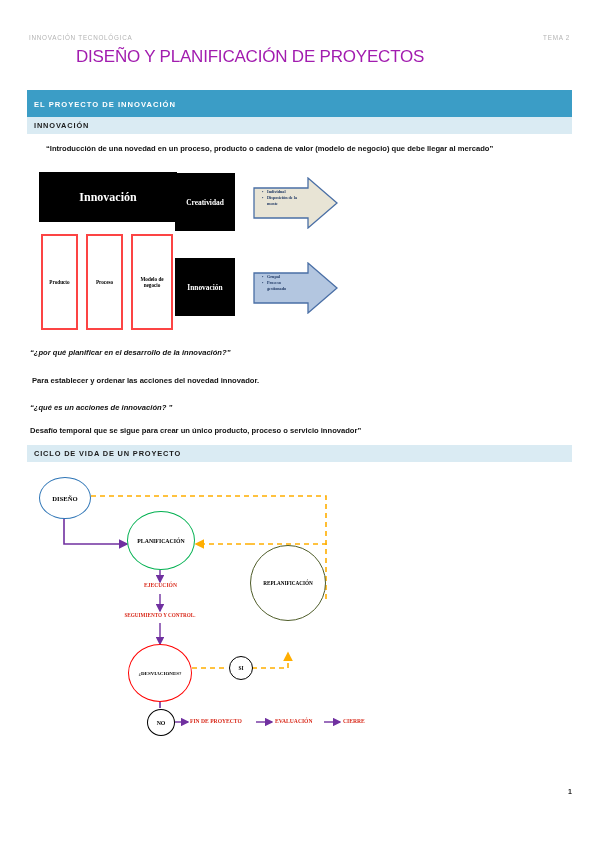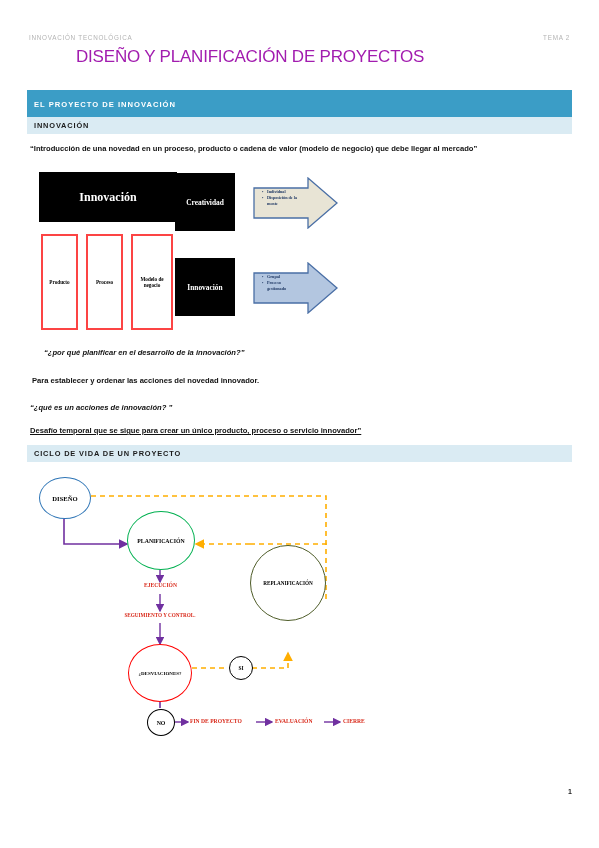--- a/index.html
+++ b/index.html
@@ -190,21 +190,21 @@
   <div class="doc-title">DISEÑO Y PLANIFICACIÓN DE PROYECTOS</div>
 
   <div class="band-main" style="top:90px;">
     <span class="band-label">EL PROYECTO DE INNOVACIÓN</span>
   </div>
 
   <div class="band-sub" style="top:117px;">
     <span class="band-label">INNOVACIÓN</span>
   </div>
 
-  <div class="para" style="top:144px;">“Introducción de una novedad en un proceso, producto o cadena de valor (modelo de negocio) que debe llegar al mercado”</div>
+  <div class="para" style="top:144px;margin-left:16px;">“Introducción de una novedad en un proceso, producto o cadena de valor (modelo de negocio) que debe llegar al mercado”</div>
 
   <div class="d1">
 
     <div class="blk" style="left:39px; top:172px; width:138px; height:50px; font-size:12px;">Innovación</div>
 
     <div class="redbox" style="left:41px; top:234px; width:33px; height:92px;">Producto</div>
     <div class="redbox" style="left:86px; top:234px; width:33px; height:92px;">Proceso</div>
     <div class="redbox" style="left:131px; top:234px; width:38px; height:92px;">Modelo de negocio</div>
 
     <div class="blk" style="left:175px; top:173px; width:60px; height:58px; font-size:7.4px;text-align:center;">Creatividad</div>
@@ -225,24 +225,24 @@
       <svg width="85" height="52" viewBox="0 0 85 52">
         <polygon points="1,11 55,11 55,1 84,26 55,51 55,41 1,41" fill="#b3c6e0" stroke="#4a6fa5" stroke-width="1.3"></polygon>
       </svg>
       <ul class="arrow-txt" style="left:9px; top:12px;">
         <li>Grupal</li>
         <li style="white-space:normal; width:33px;">Proceso gestionado</li>
       </ul>
     </div>
   </div>
 
-  <div class="para italic" style="top:348px;margin-left:14px;">“¿por qué planificar en el desarrollo de la innovación?”</div>
+  <div class="para italic" style="top:348px;">“¿por qué planificar en el desarrollo de la innovación?”</div>
   <div class="para" style="top:376px; left:32px;">Para establecer y ordenar las acciones del novedad innovador.</div>
   <div class="para italic" style="top:403px;">“¿qué es un acciones de innovación? ”</div>
-  <div class="para" style="top:426px;text-decoration:underline;">Desafío temporal que se sigue para crear un único producto, proceso o servicio innovador”</div>
+  <div class="para" style="top:426px;">Desafío temporal que se sigue para crear un único producto, proceso o servicio innovador”</div>
 
   <div class="band-sub" style="top:445px;">
     <span class="band-label">CICLO DE VIDA DE UN PROYECTO</span>
   </div>
 
   <div class="d2">
 
     <svg style="position:absolute; left:0; top:0;" width="599" height="848">
       <defs>
         <marker id="ah-purple" markerWidth="6" markerHeight="6" refX="5" refY="3" orient="auto">

